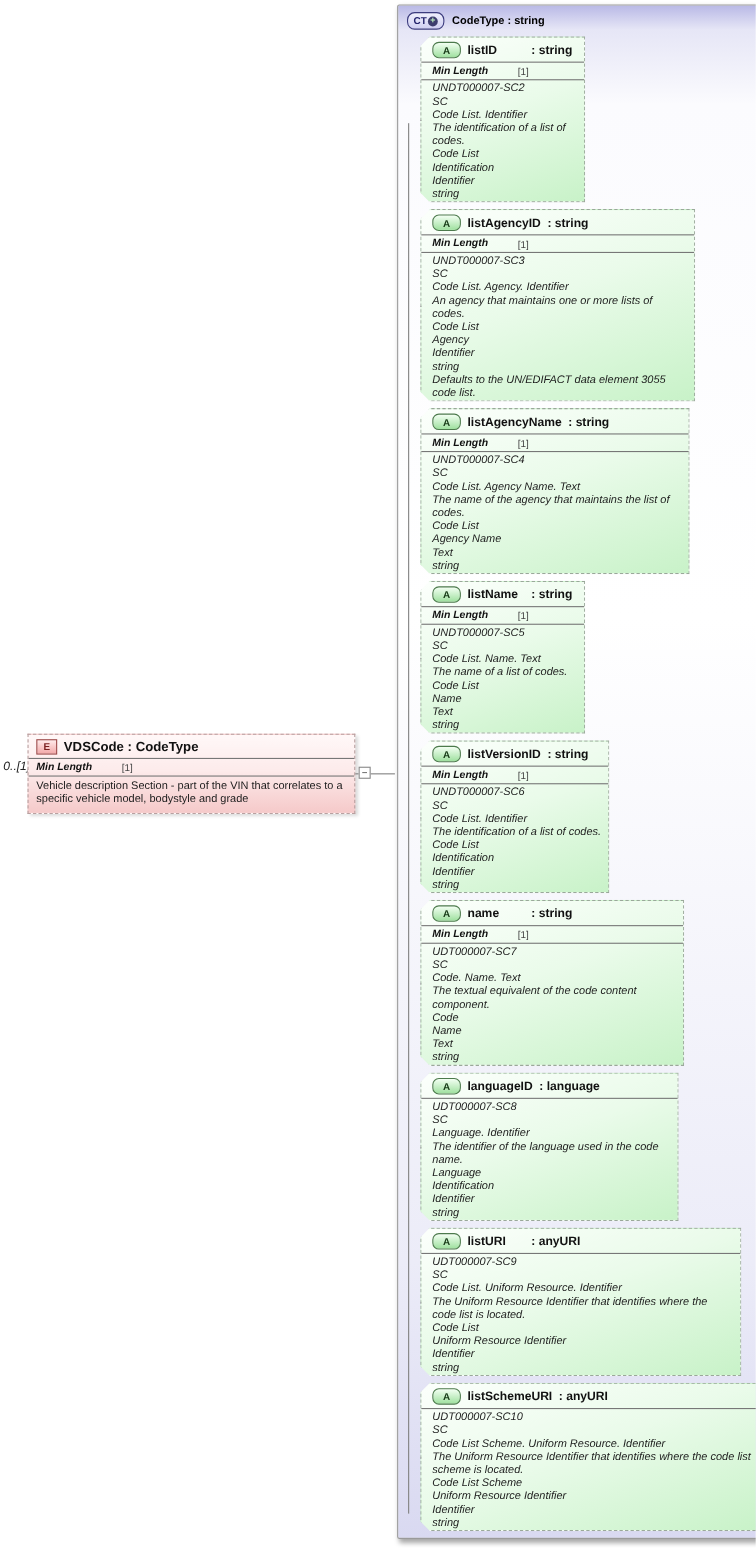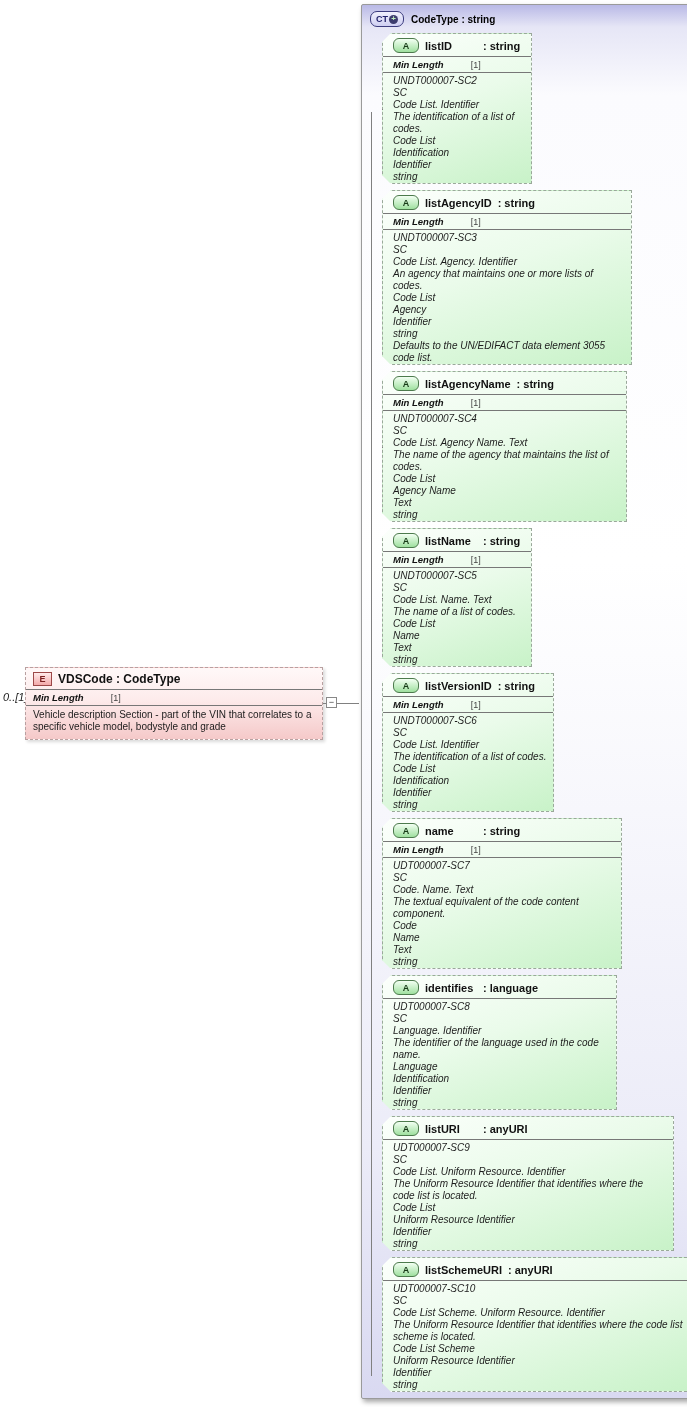--- a/index.html
+++ b/index.html
@@ -213,21 +213,21 @@
 The textual equivalent of the code content component.
 Code
 Name
 Text
 string</div>
     </div>
 
     <div class="attr-box" style="width:235px">
       <div class="attr-header">
         <span class="a-icon">A</span>
-        <span class="attr-name">identifies</span>
+        <span class="attr-name">languageID</span>
         <span class="attr-type">: language</span>
       </div>
       <div class="attr-desc">UDT000007-SC8
 SC
 Language. Identifier
 The identifier of the language used in the code name.
 Language
 Identification
 Identifier
 string</div>

